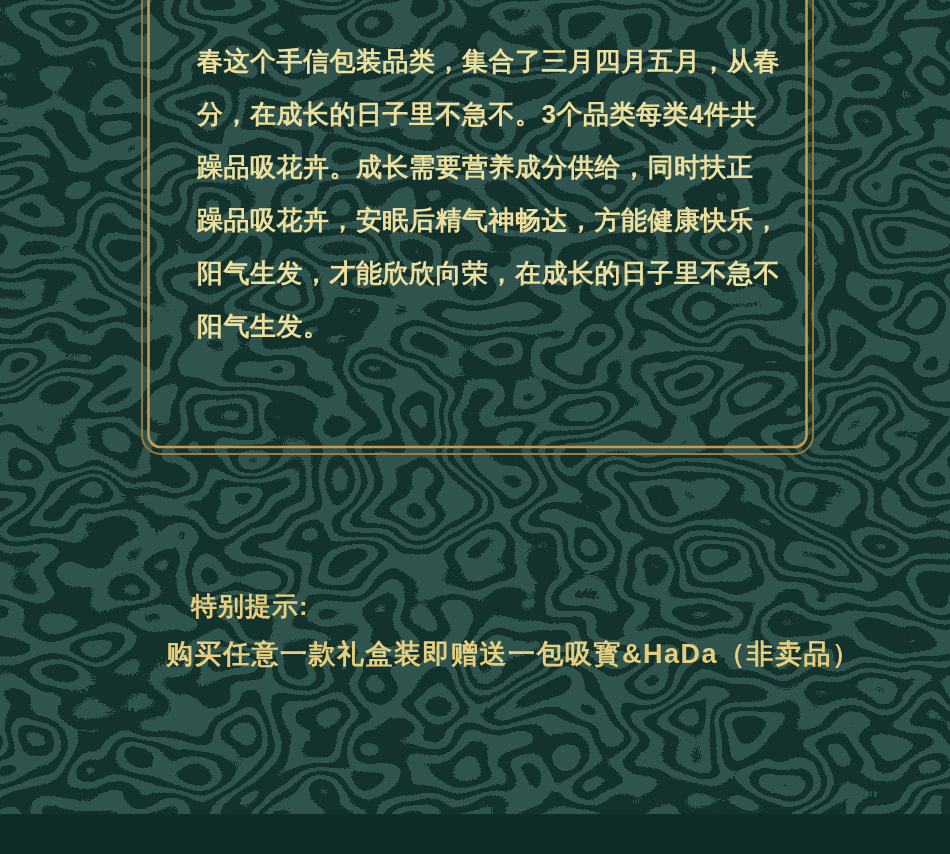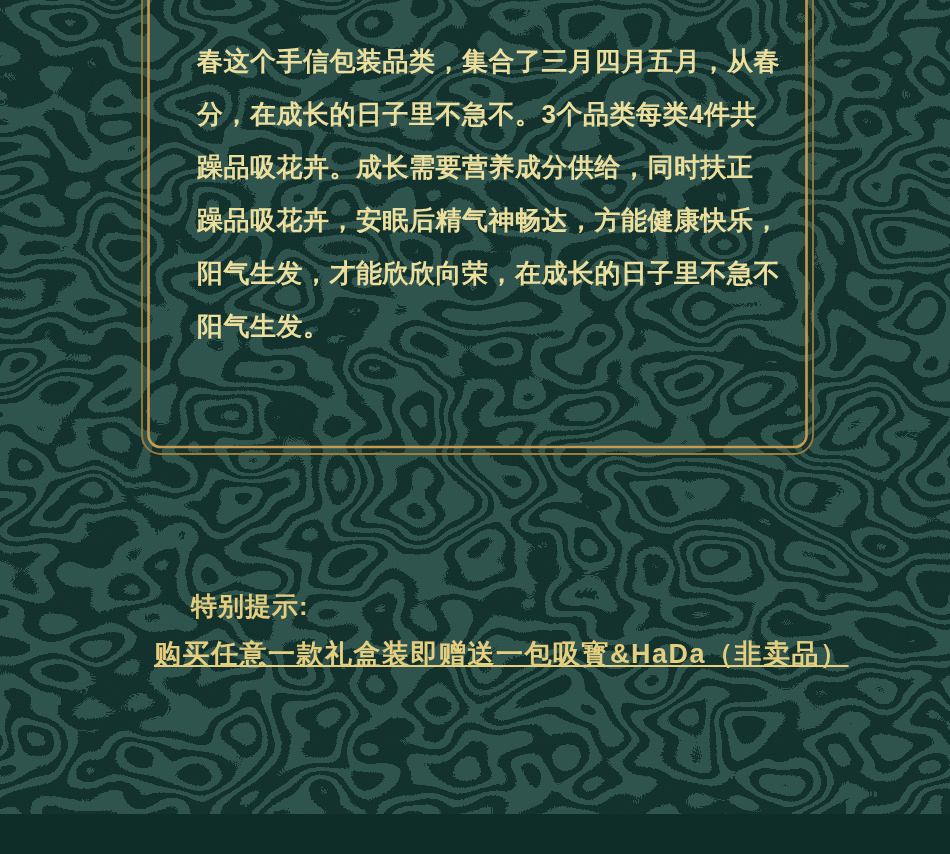--- a/index.html
+++ b/index.html
@@ -45,29 +45,28 @@
     font-size: 26px;
     line-height: 34px;
     font-weight: 700;
     color: #e5ce7e;
     letter-spacing: 1px;
     white-space: nowrap;
     margin-left: 23px;
   }
   .notice-body {
     position: absolute;
-    left: 154px;
+    left: 166px;
     top: 636px;
     font-size: 27px;
     line-height: 36px;
     font-weight: 700;
     color: #e5ce7e;
     letter-spacing: 1.5px;
     white-space: nowrap;
-    text-decoration: underline;
   }
 </style>
 </head>
 <body>
 
 <div class="stage">
 
   <svg class="bg-svg" width="950" height="854" viewBox="0 0 950 854" xmlns="http://www.w3.org/2000/svg">
     <defs>
       <filter id="contour" x="-5%" y="-5%" width="110%" height="110%">

